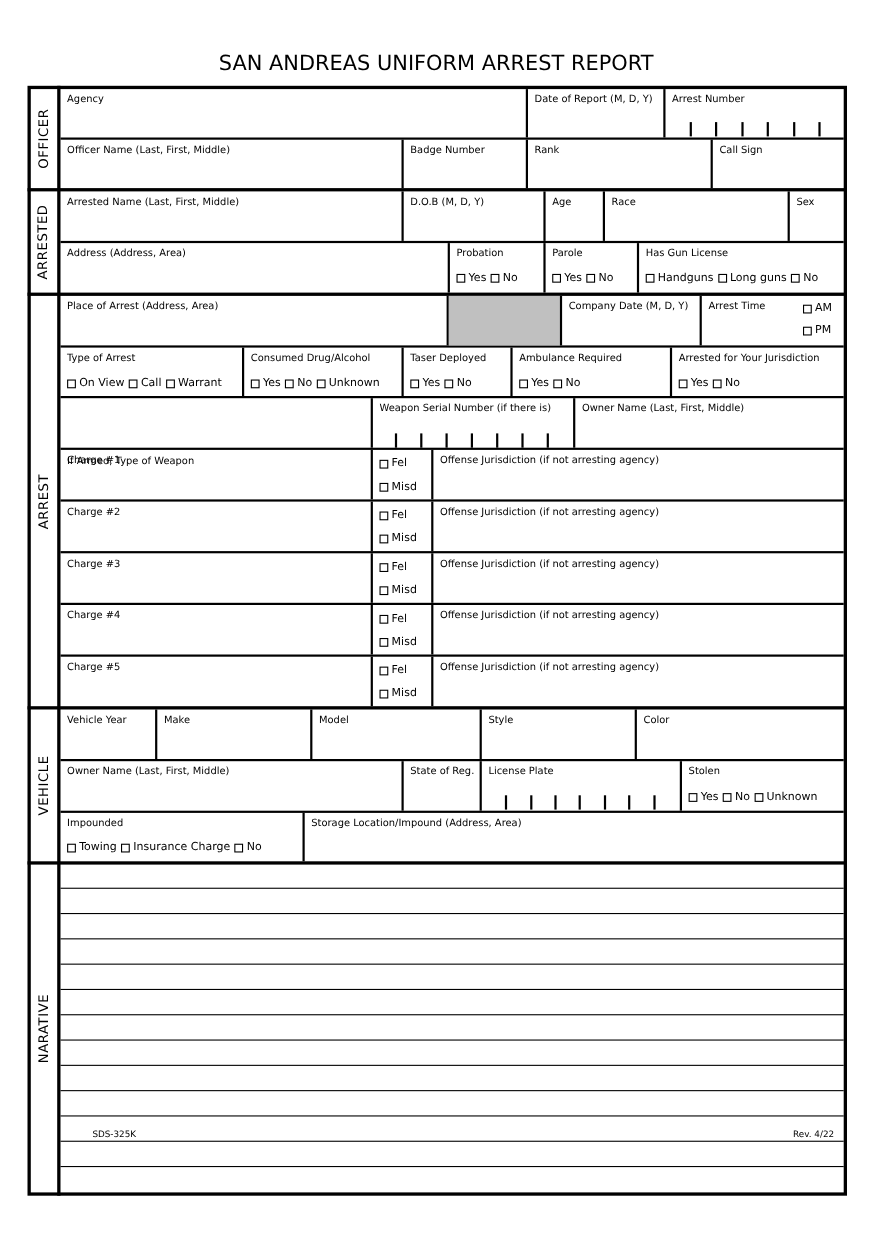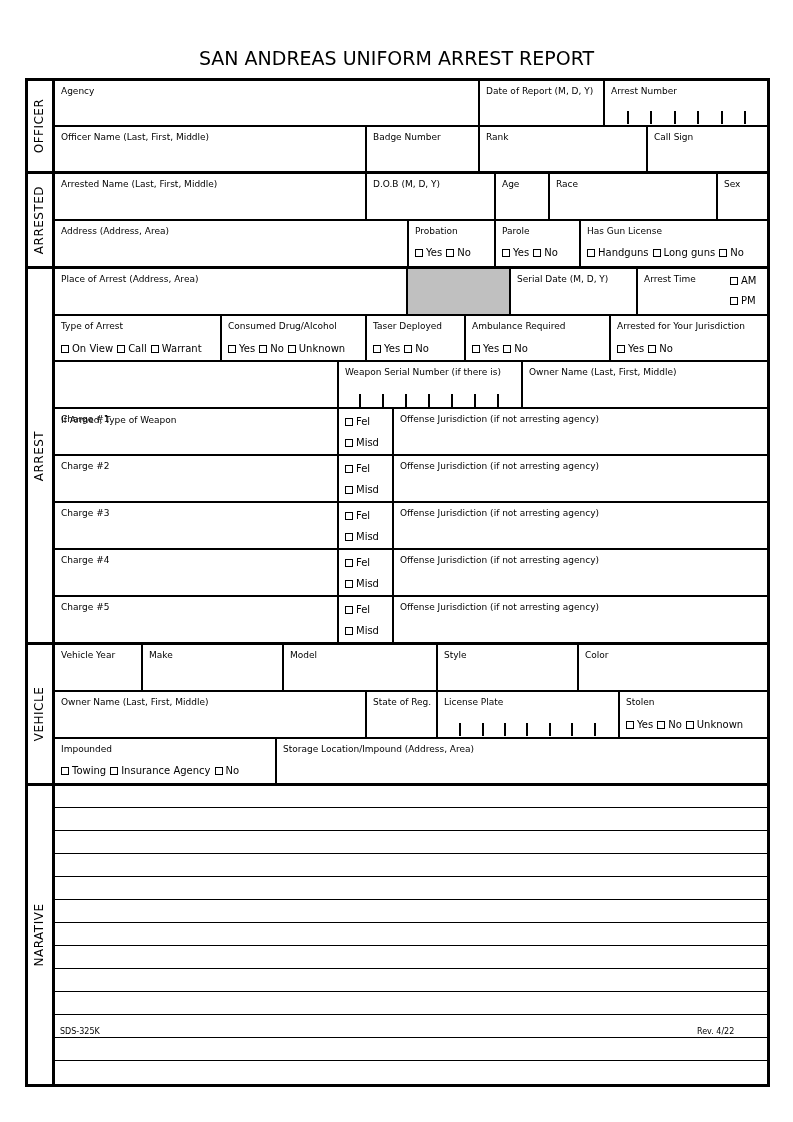--- a/index.html
+++ b/index.html
@@ -16,21 +16,21 @@
   .cell { position:absolute; box-sizing:border-box; }
   .lbl { position:absolute; left:6px; top:5px; font-size:9px; white-space:nowrap; }
   .hl { position:absolute; height:2px; background:#000; }
   .vl { position:absolute; width:2px; background:#000; }
   .thin { position:absolute; height:1px; background:#000; left:55px; width:712px; }
   .opts { position:absolute; left:6px; font-size:10px; white-space:nowrap; display:flex; align-items:center; gap:4px; }
   .opt { display:inline-flex; align-items:center; gap:3px; }
   .cb { display:inline-block; width:8px; height:8px; border:1px solid #000; box-sizing:border-box; }
   .tick { position:absolute; width:2px; height:13px; background:#000; }
   .grey { position:absolute; background:#c0c0c0; }
-  .footer { position:absolute; top:1027px; font-size:8px; }
+  .footer { position:absolute; top:1027px; font-size:8px;margin-left:24px; }
 </style>
 </head>
 <body>
 
 <div class="title">SAN ANDREAS UNIFORM ARREST REPORT</div>
 
 <div class="frame"></div>
 
 <div class="hbar" style="top:171px;"></div>
 <div class="hbar" style="top:266px;"></div>
@@ -169,21 +169,21 @@
 <div class="hl" style="top:548px; left:55px; width:712px;"></div>
 <div class="hl" style="top:595px; left:55px; width:712px;"></div>
 
 <div class="cell" style="left:55px; top:269px; width:352px; height:45px;">
   <span class="lbl">Place of Arrest (Address, Area)</span>
   </div>
 <div class="vl" style="left:406px; top:269px; height:45px;"></div>
 <div class="grey" style="left:408px; top:269px; width:101px; height:45px;"></div>
 <div class="vl" style="left:509px; top:269px; height:45px;"></div>
 <div class="cell" style="left:511px; top:269px; width:125px; height:45px;">
-  <span class="lbl">Serial Date (M, D, Y)</span>
+  <span class="lbl">Company Date (M, D, Y)</span>
   </div>
 <div class="vl" style="left:636px; top:269px; height:45px;"></div>
 <div class="cell" style="left:638px; top:269px; width:129px; height:45px;">
   <span class="lbl">Arrest Time</span>
   <span class="opt" style="position:absolute; left:92px; top:6px; font-size:10px;">
       <span class="cb"></span>
       <span>AM</span>
     </span>
   <span class="opt" style="position:absolute; left:92px; top:26px; font-size:10px;">
       <span class="cb"></span>
@@ -443,21 +443,21 @@
 
 <div class="cell" style="left:55px; top:739px; width:220px; height:44px;">
   <span class="lbl">Impounded</span>
   <div class="opts" style="top:26px;">
     <span class="opt">
         <span class="cb"></span>
         <span>Towing</span>
       </span>
     <span class="opt">
         <span class="cb"></span>
-        <span>Insurance Agency</span>
+        <span>Insurance Charge</span>
       </span>
     <span class="opt">
         <span class="cb"></span>
         <span>No</span>
       </span>
   </div>
   </div>
 <div class="vl" style="left:275px; top:739px; height:44px;"></div>
 <div class="cell" style="left:277px; top:739px; width:490px; height:44px;">
   <span class="lbl">Storage Location/Impound (Address, Area)</span>

